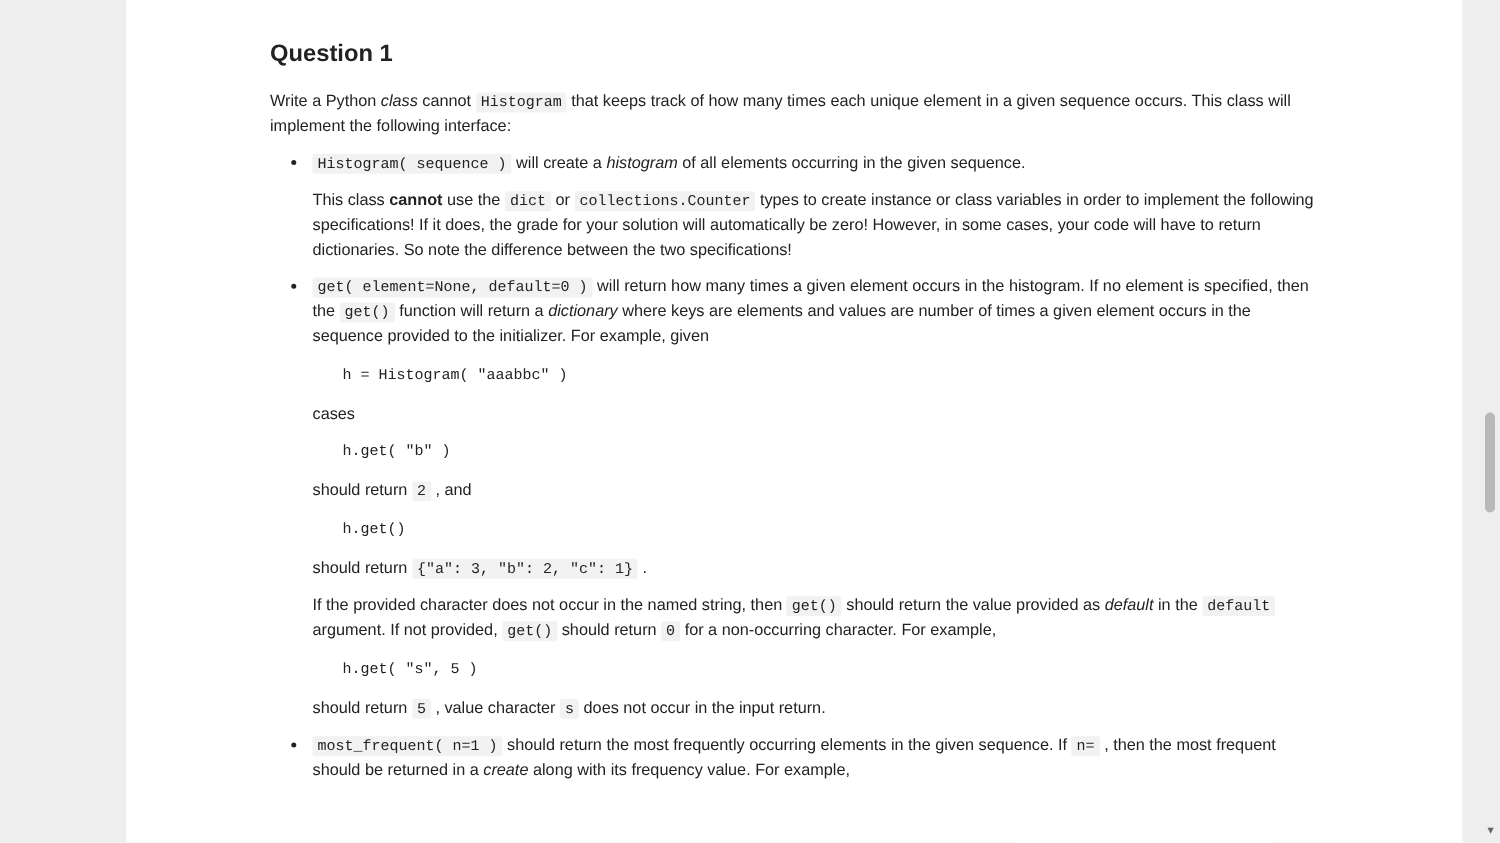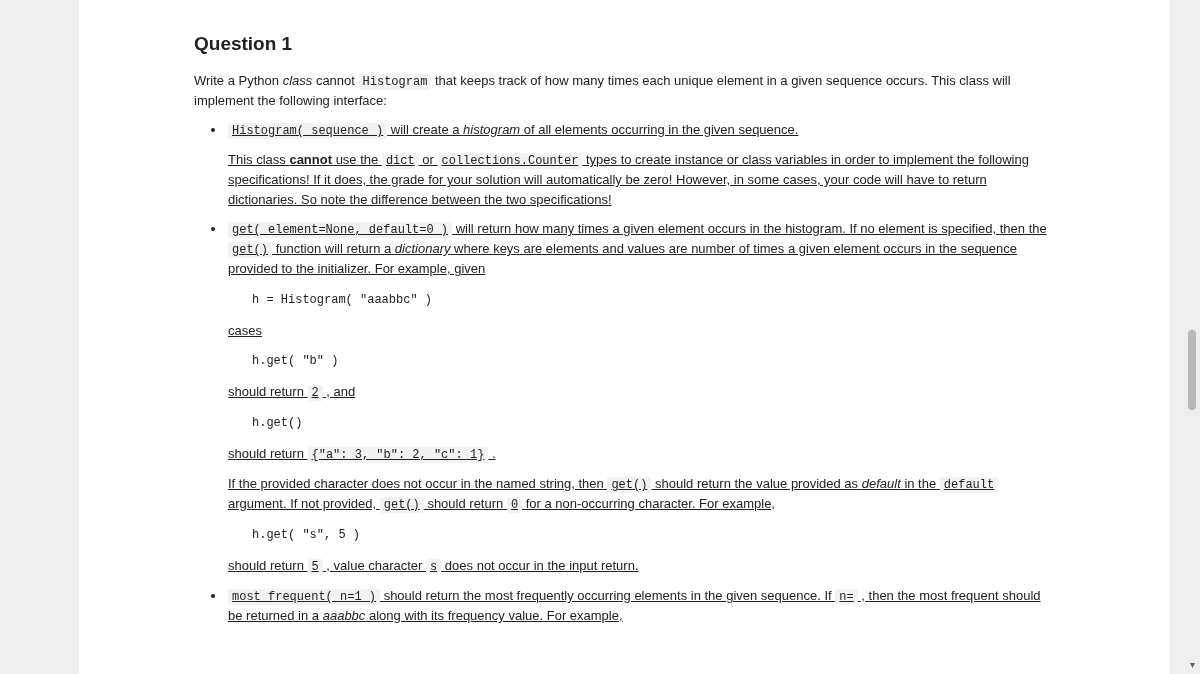--- a/index.html
+++ b/index.html
@@ -10,21 +10,21 @@
       line-height: 1.5;
       color: #222;
     }
     .page {
       width: 1200px;
       margin: 0 auto;
       position: relative;
     }
     .content-area {
       background: #fff;
-      margin-left: 79px;
+      margin-left: 101px;
       margin-right: 30px;
       padding: 30px 0 10px 0;
       min-height: 674px;
     }
     .inner {
       padding-left: 115px;
       padding-right: 115px;
     }
     h2.title {
       font-size: 19px;
@@ -36,21 +36,20 @@
       list-style: disc;
       padding-left: 32px;
       margin-top: 6px;
     }
     ul.bulleted > li {
       margin-bottom: 10px;
       padding-left: 2px;
     }
     ul.bulleted > li > p {
       margin-bottom: 10px;
-      text-decoration: underline;
     }
     code {
       font-family: Menlo, Consolas, "Courier New", monospace;
       background: #f2f2f2;
       padding: 1px 4px;
       font-size: 12px;
       border-radius: 2px;
     }
     pre.codeblock {
       font-family: Menlo, Consolas, "Courier New", monospace;
@@ -129,21 +128,21 @@
             <span>If the provided character does not occur in the named string, then </span><code>get()</code><span> should return the value provided as </span><em>default</em><span> in the </span><code>default</code><span> argument. If not provided, </span><code>get()</code><span> should return </span><code>0</code><span> for a non-occurring character. For example,</span>
           </p>
           <pre class="codeblock">h.get( "s", 5 )</pre>
           <p>
             <span>should return </span><code>5</code><span> , value character </span><code>s</code><span> does not occur in the input return.</span>
           </p>
         </li>
 
         <li>
           <p>
-            <code>most_frequent( n=1 )</code><span> should return the most frequently occurring elements in the given sequence. If </span><code>n=</code><span> , then the most frequent should be returned in a </span><em>aaabbc</em><span> along with its frequency value. For example,</span>
+            <code>most_frequent( n=1 )</code><span> should return the most frequently occurring elements in the given sequence. If </span><code>n=</code><span> , then the most frequent should be returned in a </span><em>create</em><span> along with its frequency value. For example,</span>
           </p>
         </li>
 
       </ul>
 
     </div>
   </div>
 
   <div class="scrollbar-track">
     <div class="scrollbar-thumb"></div>

